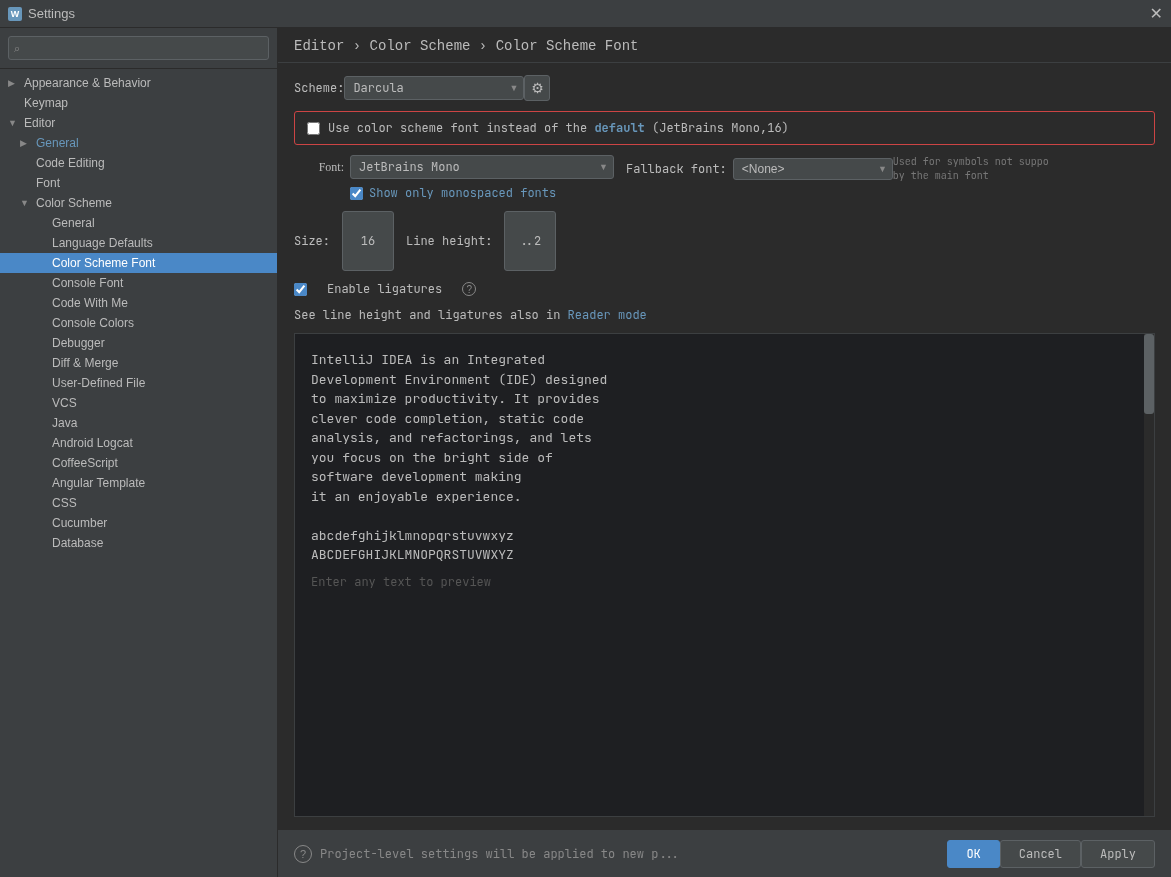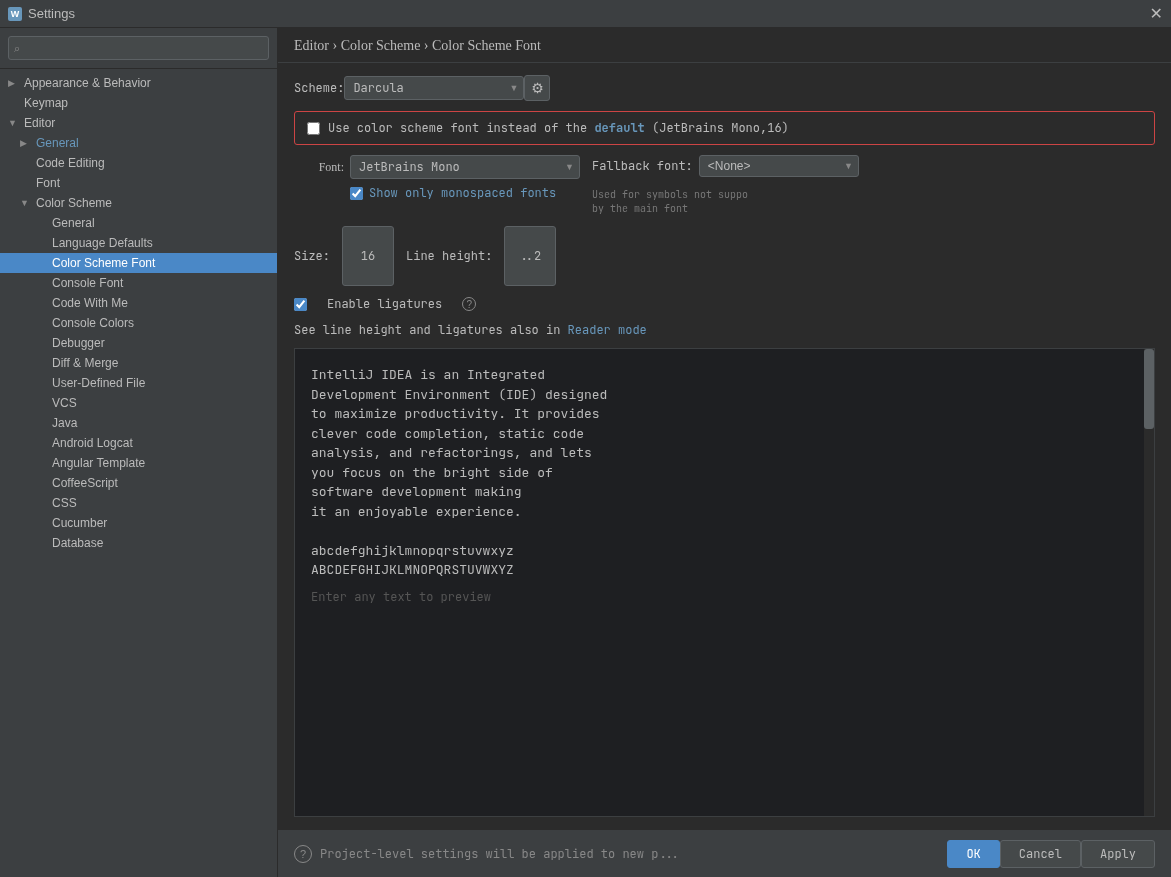--- a/index.html
+++ b/index.html
@@ -130,21 +130,21 @@
       overflow: hidden;
     }
     .content-header {
       padding: 10px 16px 8px;
       border-bottom: 1px solid #3c3f41;
       flex-shrink: 0;
     }
     .breadcrumb {
       font-size: 14px;
       color: #bbbbbb;
-      font-family: Liberation Serif, serif;
+      font-family: Liberation Mono, monospace;
     }
     .content-scroll {
       flex: 1;
       overflow-y: auto;
       padding: 12px 16px;
       display: flex;
       flex-direction: column;
       gap: 10px;
     }
     .content-scroll::-webkit-scrollbar { width: 8px; }
@@ -244,21 +244,21 @@
     .font-select {
       background: #45494a;
       border: 1px solid #5c6164;
       border-radius: 3px;
       color: #bbbbbb;
       padding: 3px 8px 3px 8px;
       font-size: 12px;
       cursor: pointer;
       appearance: none;
       -webkit-appearance: none;
-      width: 230px;
+      width: 264px;
       font-family: 'JetBrains Mono', 'Courier New', monospace;
     }
     .font-select-wrapper {
       position: relative;
     }
     .font-select-wrapper::after {
       content: '▼';
       position: absolute;
       right: 6px;
       top: 50%;
@@ -276,22 +276,21 @@
     .checkbox-row input[type="checkbox"] {
       accent-color: #4a88c7;
     }
     .checkbox-row label {
       font-family: 'JetBrains Mono', 'Courier New', monospace;
       font-size: 12px;
       color: #6897bb;
     }
     .fallback-section {
       display: flex;
-      flex-direction: column;
-      gap: 11px;
+      gap: 0;
     }
     .fallback-label {
       font-family: 'JetBrains Mono', 'Courier New', monospace;
       font-size: 12px;
       color: #bbbbbb;
     }
     .fallback-select {
       background: #45494a;
       border: 1px solid #5c6164;
       border-radius: 3px;
@@ -570,25 +569,25 @@
       <div class="tree-item indent-2">
         <span class="arrow"></span>
         <span class="item-text">Java</span>
       </div>
       <div class="tree-item indent-2">
         <span class="arrow"></span>
         <span class="item-text">Android Logcat</span>
       </div>
       <div class="tree-item indent-2">
         <span class="arrow"></span>
+        <span class="item-text">CoffeeScript</span>
+      </div>
+      <div class="tree-item indent-2">
+        <span class="arrow"></span>
         <span class="item-text">Angular Template</span>
-      </div>
-      <div class="tree-item indent-2">
-        <span class="arrow"></span>
-        <span class="item-text">CoffeeScript</span>
       </div>
       <div class="tree-item indent-2">
         <span class="arrow"></span>
         <span class="item-text">CSS</span>
       </div>
       <div class="tree-item indent-2">
         <span class="arrow"></span>
         <span class="item-text">Cucumber</span>
       </div>
       <div class="tree-item indent-2">

